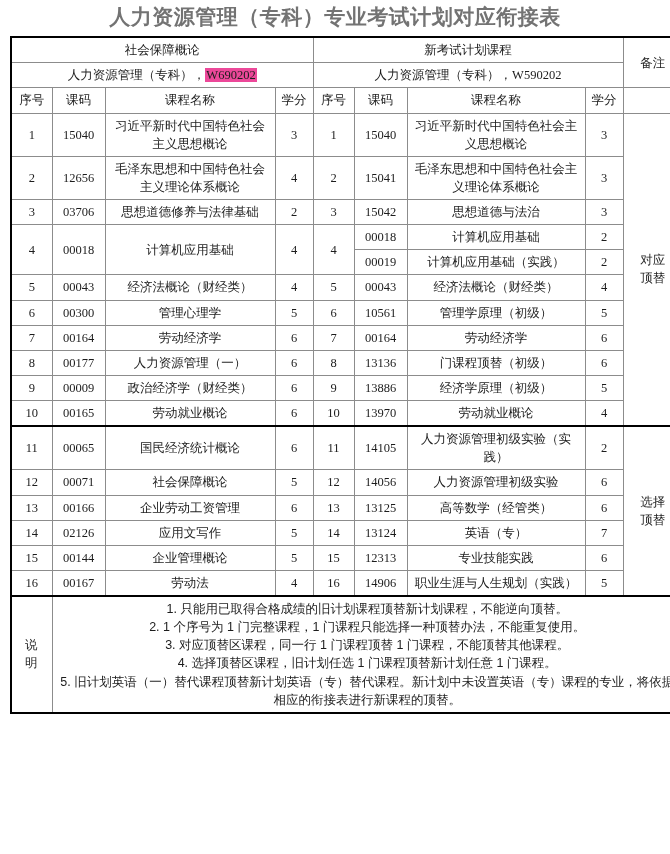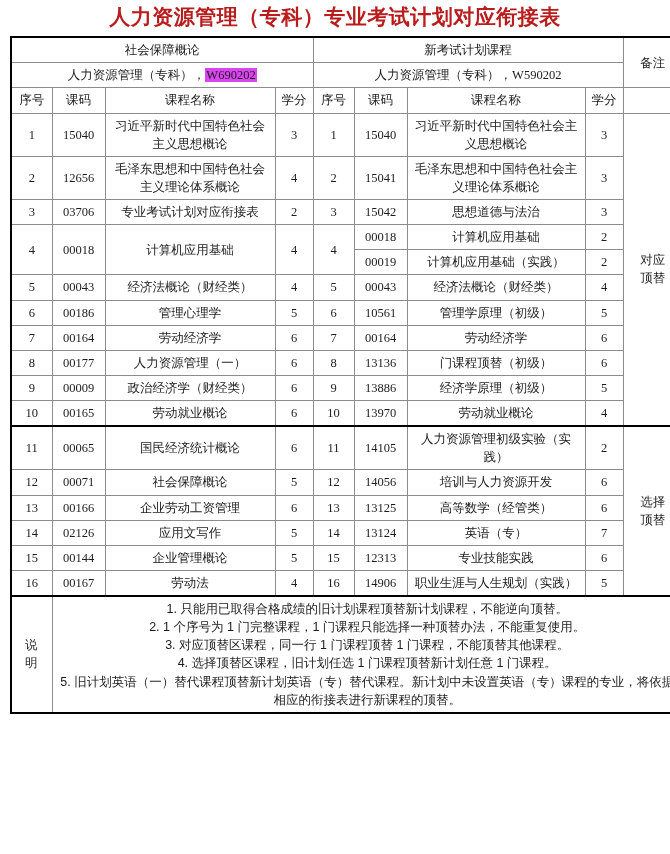--- a/index.html
+++ b/index.html
@@ -21,21 +21,21 @@
     position: relative;
     padding: 0;
     background: #fff;
   }
   .doc-title {
     text-align: center;
     font-family: "Liberation Serif", "DejaVu Serif", serif;
     font-weight: bold;
     font-size: 21px;
     letter-spacing: 0.5px;
-    color: #b91c1c;
+    color: #737373;
     padding: 5px 0 7px 0;
     line-height: 1.15;
   }
   table.main {
     border-collapse: collapse;
     width: 650px;
     margin: 0 10px;
     table-layout: fixed;
     border: 2px solid #000;
   }
@@ -67,21 +67,21 @@
     padding-left: 9px;
     padding-right: 6px;
   }
   .remark-cell {
     font-size: 12.5px;
     line-height: 1.9;
     vertical-align: middle;
   }
   .thick-top { border-top: 2px solid #000 !important; }
   .code-highlight {
-    background: #d946ef;
+    background: #ec4899;
     padding: 0 1px;
     font-family: "Liberation Serif", "DejaVu Serif", serif;
   }
   .notes-label {
     width: 42px;
     font-size: 12.5px;
     line-height: 1.85;
     letter-spacing: 1px;
     vertical-align: middle;
   }
@@ -159,21 +159,21 @@
           <td rowspan="1" class="name-cell">毛泽东思想和中国特色社会主义理论体系概论</td>
           <td rowspan="1">4</td>
           <td rowspan="1">2</td>
           <td>15041</td>
           <td class="name-cell">毛泽东思想和中国特色社会主义理论体系概论</td>
           <td>3</td>
         </tr>
         <tr>
           <td rowspan="1">3</td>
           <td rowspan="1">03706</td>
-          <td rowspan="1" class="name-cell">专业考试计划对应衔接表</td>
+          <td rowspan="1" class="name-cell">思想道德修养与法律基础</td>
           <td rowspan="1">2</td>
           <td rowspan="1">3</td>
           <td>15042</td>
           <td class="name-cell">思想道德与法治</td>
           <td>3</td>
         </tr>
         <tr>
           <td rowspan="2">4</td>
           <td rowspan="2">00018</td>
           <td rowspan="2" class="name-cell">计算机应用基础</td>
@@ -193,21 +193,21 @@
           <td rowspan="1">00043</td>
           <td rowspan="1" class="name-cell">经济法概论（财经类）</td>
           <td rowspan="1">4</td>
           <td rowspan="1">5</td>
           <td>00043</td>
           <td class="name-cell">经济法概论（财经类）</td>
           <td>4</td>
         </tr>
         <tr>
           <td rowspan="1">6</td>
-          <td rowspan="1">00186</td>
+          <td rowspan="1">00300</td>
           <td rowspan="1" class="name-cell">管理心理学</td>
           <td rowspan="1">5</td>
           <td rowspan="1">6</td>
           <td>10561</td>
           <td class="name-cell">管理学原理（初级）</td>
           <td>5</td>
         </tr>
         <tr>
           <td rowspan="1">7</td>
           <td rowspan="1">00164</td>
@@ -259,21 +259,21 @@
           <td class="thick-top">2</td>
           <td rowspan="6" class="remark-cell thick-top">选择<br>顶替</td>
         </tr>
         <tr>
           <td rowspan="1">12</td>
           <td rowspan="1">00071</td>
           <td rowspan="1" class="name-cell">社会保障概论</td>
           <td rowspan="1">5</td>
           <td rowspan="1">12</td>
           <td>14056</td>
-          <td class="name-cell">培训与人力资源开发</td>
+          <td class="name-cell">人力资源管理初级实验</td>
           <td>6</td>
         </tr>
         <tr>
           <td rowspan="1">13</td>
           <td rowspan="1">00166</td>
           <td rowspan="1" class="name-cell">企业劳动工资管理</td>
           <td rowspan="1">6</td>
           <td rowspan="1">13</td>
           <td>13125</td>
           <td class="name-cell">高等数学（经管类）</td>

